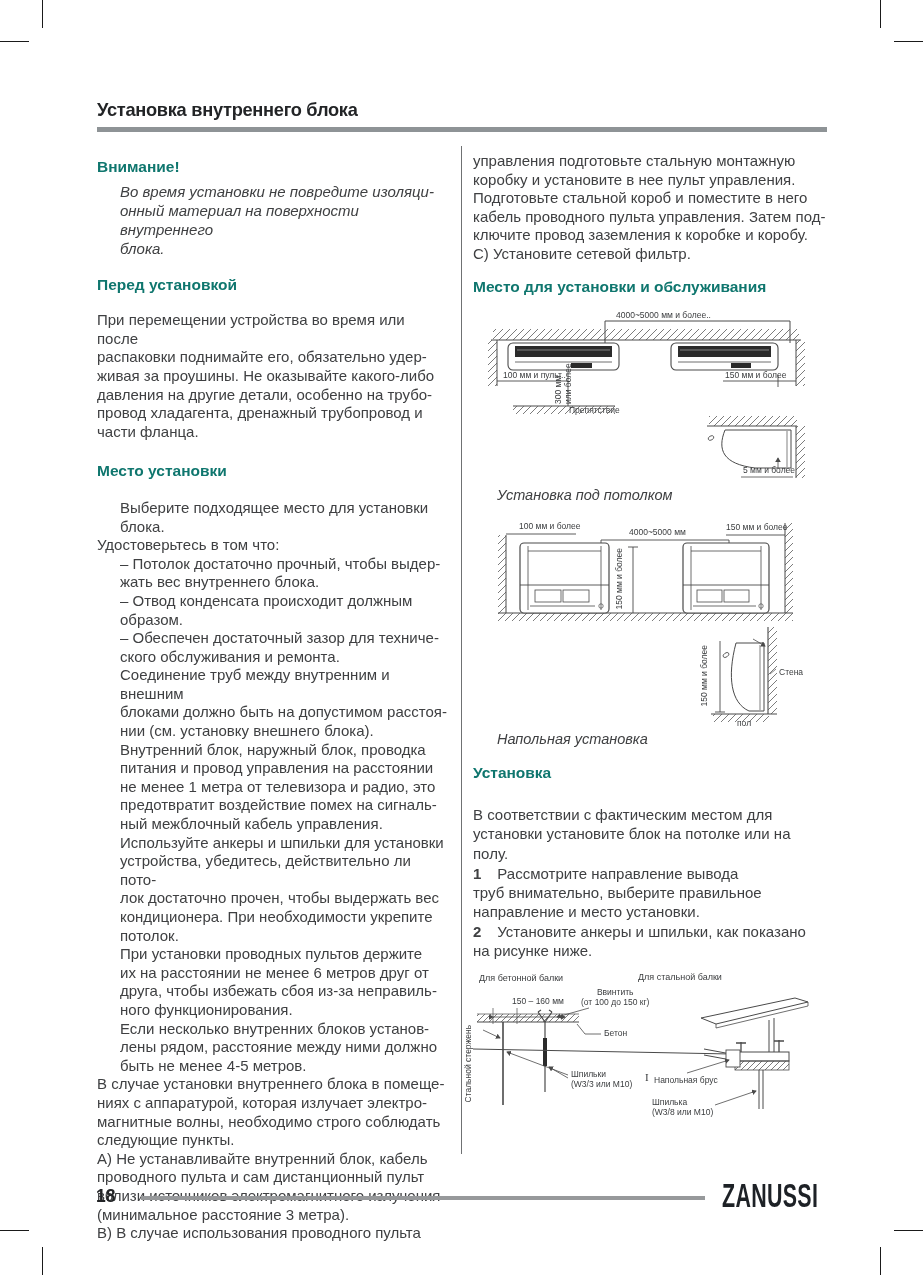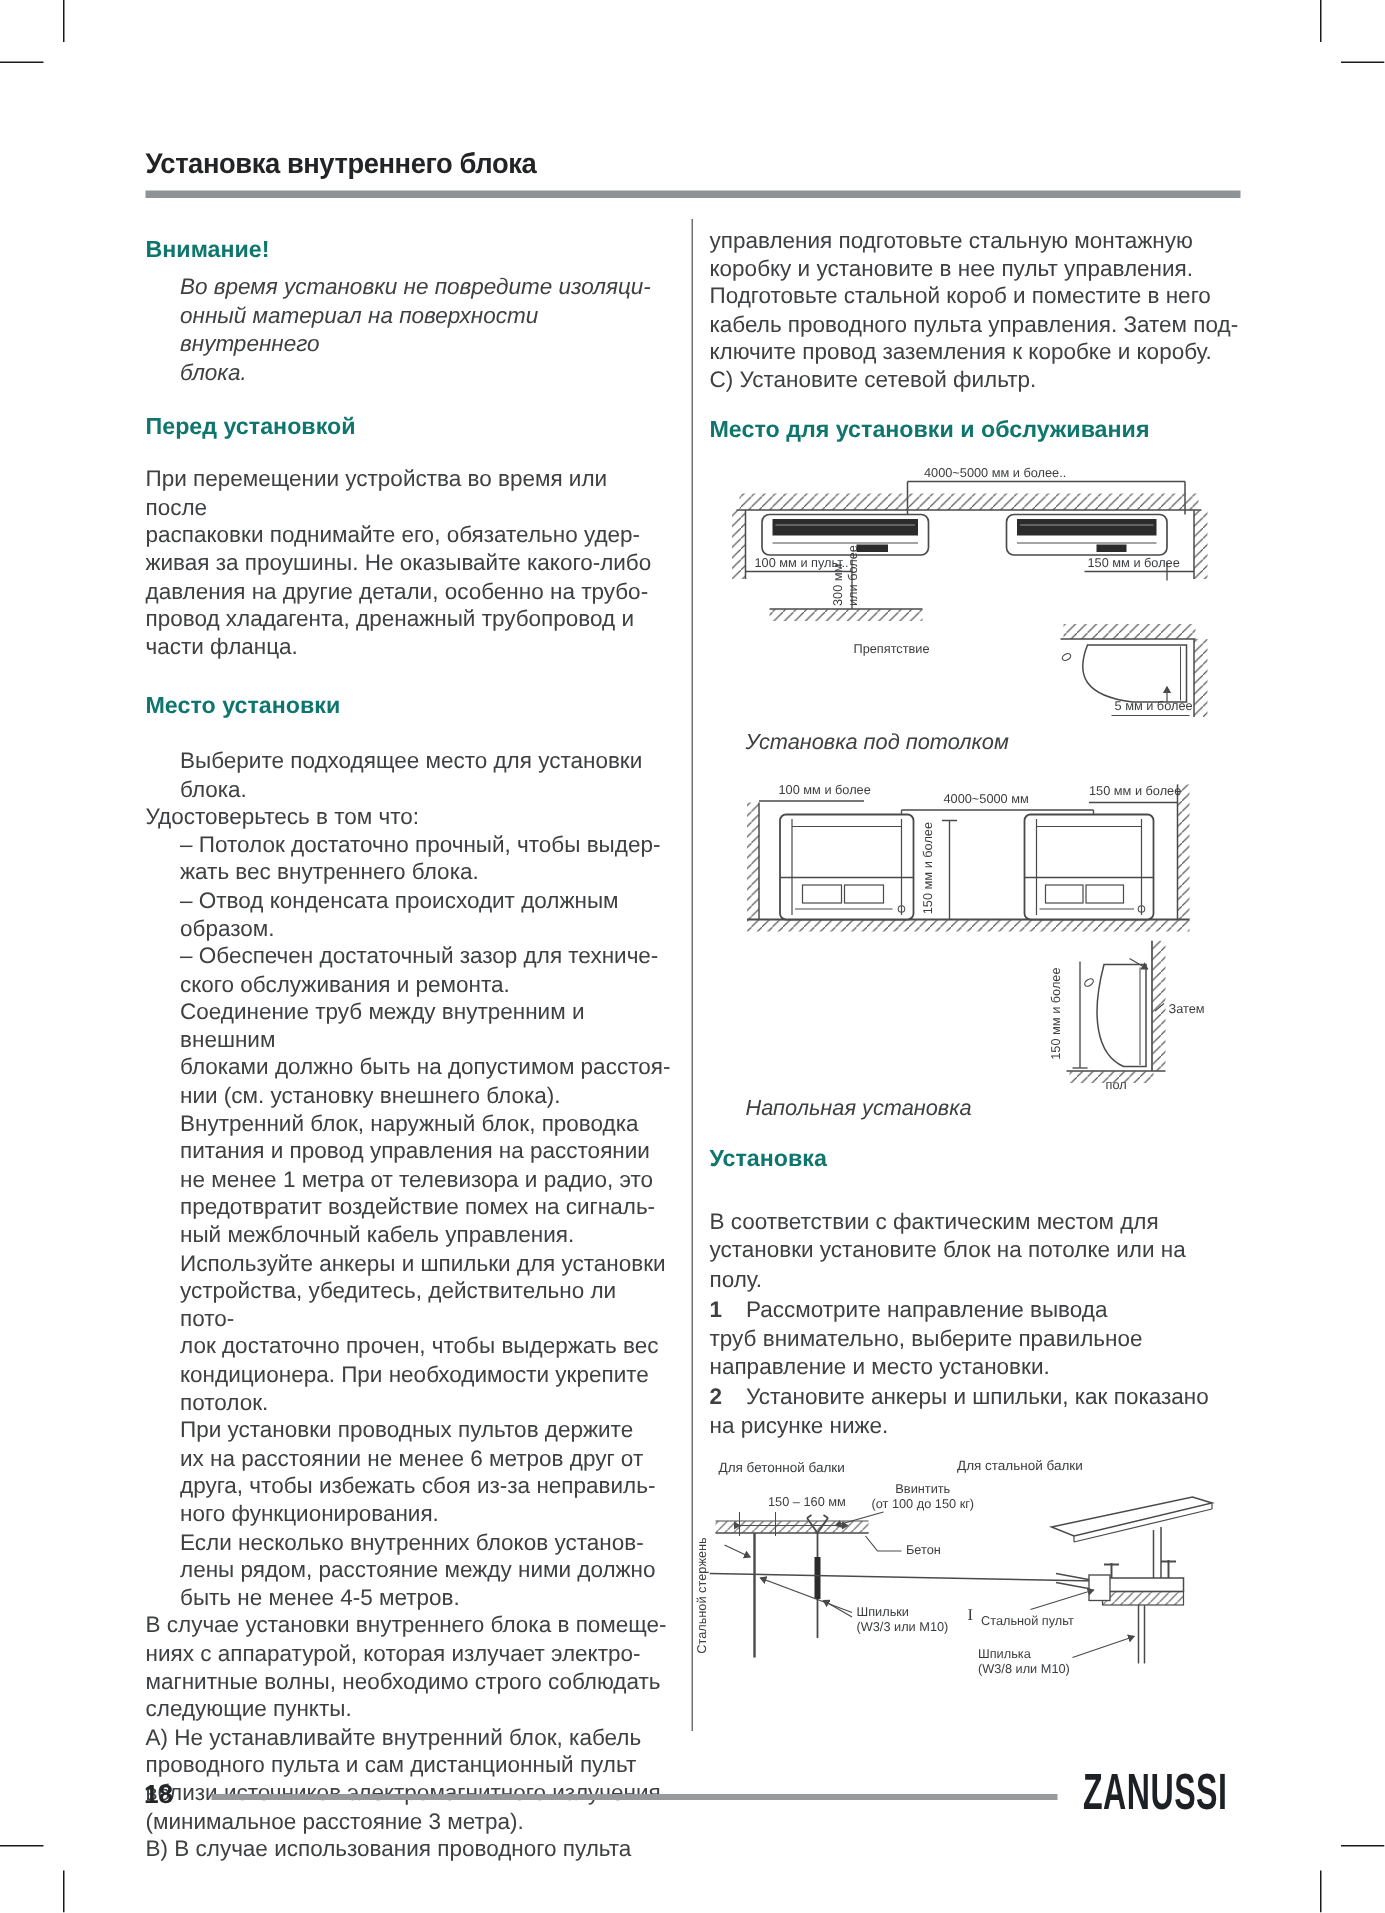--- a/index.html
+++ b/index.html
@@ -170,21 +170,21 @@
       <line x1="314" y1="121" x2="314" y2="157" stroke="#4a4a4a" stroke-width="0.7"></line>
       <ellipse cx="238" cy="128" rx="3" ry="2" fill="none" stroke="#4a4a4a" stroke-width="0.8" transform="rotate(-30 238 128)"></ellipse>
       <line x1="305" y1="158" x2="305" y2="148" stroke="#4a4a4a" stroke-width="0.8" marker-end="url(#ar1)"></line>
       <line x1="268" y1="167" x2="320" y2="167" stroke="#4a4a4a" stroke-width="0.8"></line>
     </svg>
     <div class="dlabel" style="left:143px;top:1px;">4000~5000 мм и более..</div>
     <div class="dlabel" style="left:30px;top:61px;">100 мм и пульт..</div>
     <div class="vlabel" style="left:100px;top:75px;">300 мм
 или более</div>
     <div class="dlabel" style="left:252px;top:61px;">150 мм и более</div>
-    <div class="dlabel" style="left:72px;top:118px;padding-left:24px;">Препятствие</div>
+    <div class="dlabel" style="left:72px;top:96px;padding-left:24px;">Препятствие</div>
     <div class="dlabel" style="left:270px;top:156px;">5 мм и более</div>
   </div>
   <p class="caption mt6">Установка под потолком</p>
 
   <div class="diagram d2">
     <svg width="357" height="114" viewBox="0 0 357 114">
       <defs>
         <pattern id="hb" patternUnits="userSpaceOnUse" width="7" height="7">
           <path d="M0,7 L7,0" stroke="#5a5a5a" stroke-width="0.8"></path>
         </pattern>
@@ -253,21 +253,21 @@
       <line x1="287" y1="18" x2="287" y2="83" stroke="#4a4a4a" stroke-width="0.7"></line>
       <line x1="280" y1="12" x2="292" y2="19" stroke="#4a4a4a" stroke-width="0.8" marker-end="url(#ar3)"></line>
       <ellipse cx="253" cy="28" rx="3.2" ry="2" fill="none" stroke="#4a4a4a" stroke-width="0.8" transform="rotate(-35 253 28)"></ellipse>
 
       <line x1="247" y1="14" x2="247" y2="85" stroke="#4a4a4a" stroke-width="0.9"></line>
       <line x1="242" y1="85" x2="252" y2="85" stroke="#4a4a4a" stroke-width="0.9"></line>
 
       <line x1="297" y1="47" x2="303" y2="42" stroke="#4a4a4a" stroke-width="0.7"></line>
     </svg>
     <div class="vlabel" style="left:236px;top:70px;">150 мм и более</div>
-    <div class="dlabel" style="left:306px;top:41px;">Затем</div>
+    <div class="dlabel" style="left:306px;top:41px;">Стена</div>
     <div class="dlabel" style="left:264px;top:92px;">пол</div>
   </div>
   <p class="caption">Напольная установка</p>
 
   <p class="sec-title mt16">Установка</p>
   <p class="mt22" style="line-height:19.5px;">В соответствии с фактическим местом для
 установки установите блок на потолке или на
 полу.</p>
   <p class="step mt20"><span class="step-num">1</span><span>Рассмотрите направление вывода
 труб внимательно, выберите правильное
@@ -337,21 +337,21 @@
     <div class="dlabel" style="left:6px;top:2px;font-size:9px;">Для бетонной балки</div>
     <div class="dlabel" style="left:165px;top:1px;font-size:9px;">Для стальной балки</div>
     <div class="dlabel" style="left:39px;top:25px;">150 – 160 мм</div>
     <div class="dlabel" style="left:108px;top:16px;text-align:center;">Ввинтить
 (от 100  до 150 кг)</div>
     <div class="dlabel" style="left:131px;top:57px;">Бетон</div>
     <div class="dlabel" style="left:98px;top:98px;">Шпильки
 (W3/3 или M10)</div>
     <div class="vlabel" style="left:0px;top:121px;">Стальной стержень</div>
     <div class="dlabel" style="left:172px;top:101px;font-family:'Liberation Serif',serif;font-size:11px;">I</div>
-    <div class="dlabel" style="left:181px;top:104px;">Стальной пульт</div>
+    <div class="dlabel" style="left:181px;top:104px;">Напольная брус</div>
     <div class="dlabel" style="left:179px;top:126px;">Шпилька
 (W3/8 или M10)</div>
   </div>
 </div>
 
 <div class="footer-page">18</div>
 <div class="footer-rule"></div>
 <div class="brand">ZANUSSI</div>
 
 </body></html>

